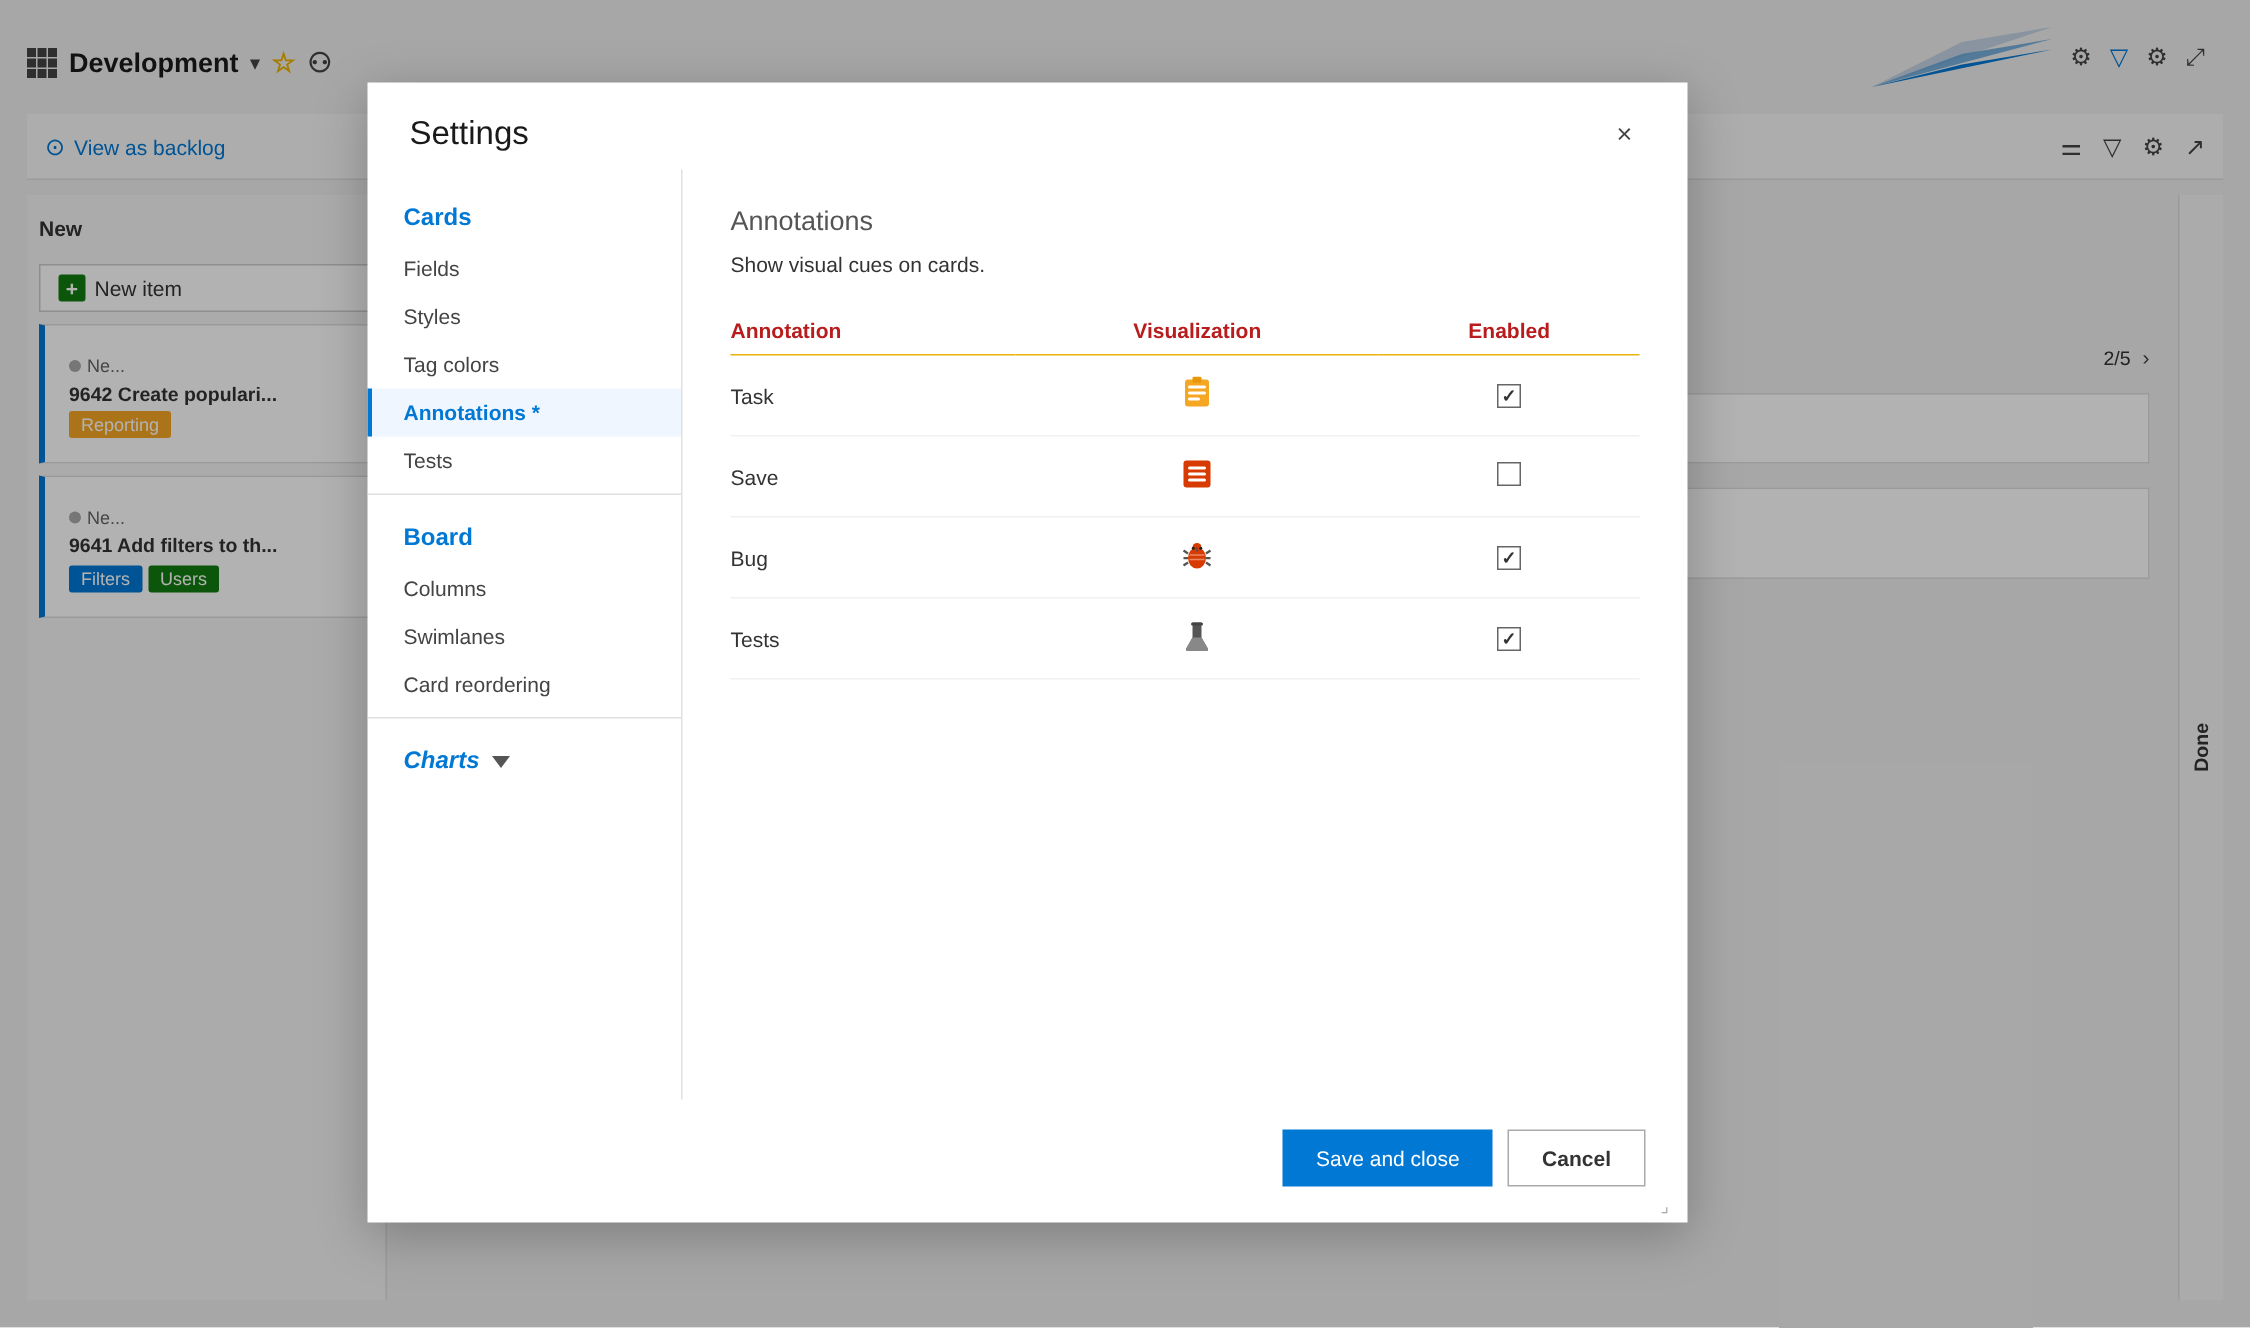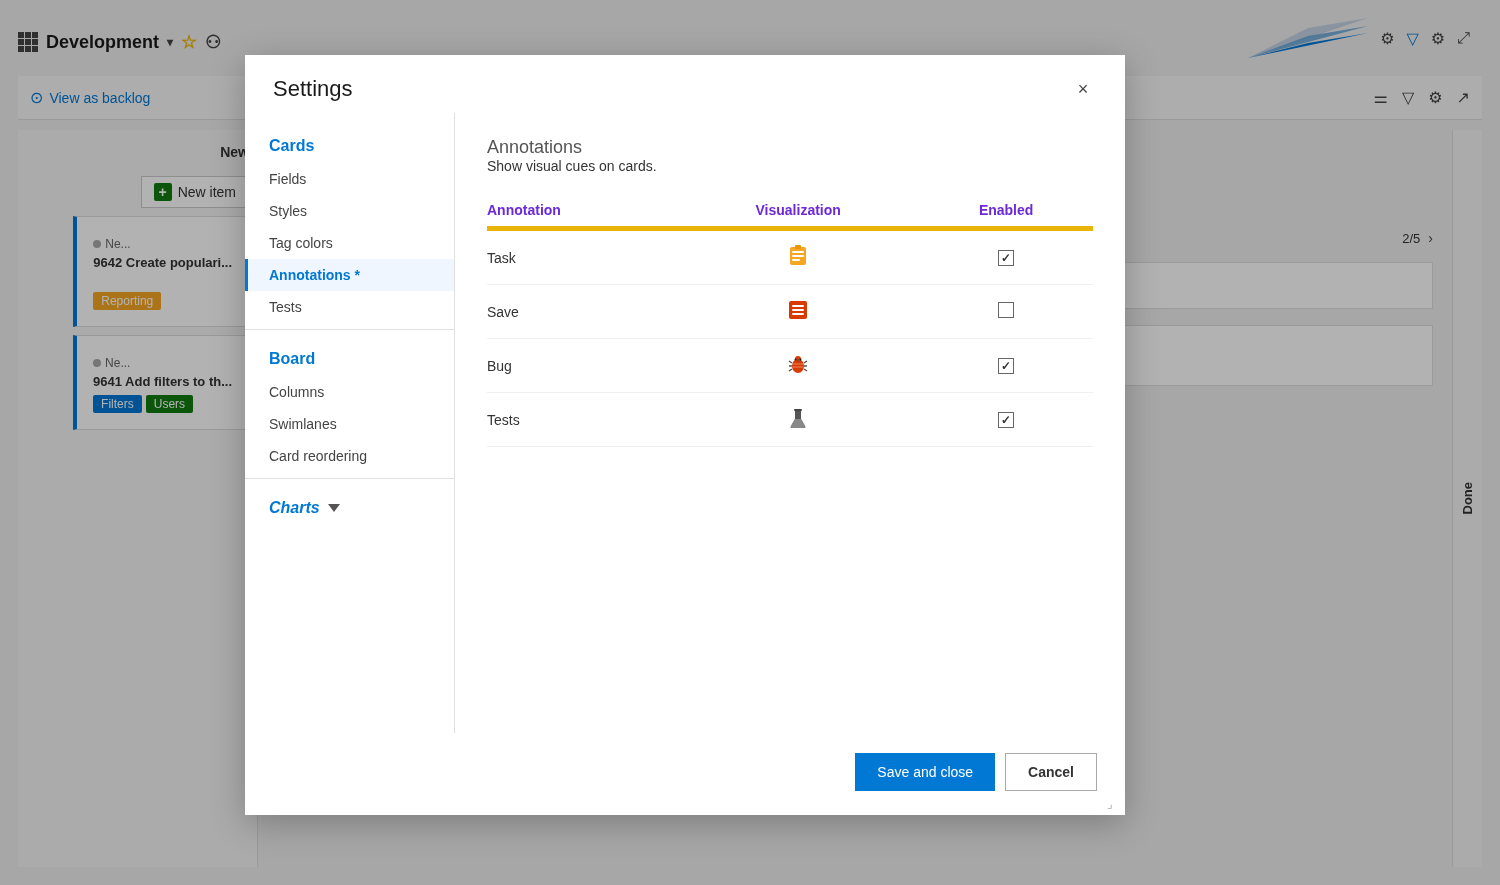--- a/index.html
+++ b/index.html
@@ -94,21 +94,20 @@
 
     
     .board-col {
       flex: 0 0 240px;
       background: #f5f5f5;
       border-right: 1px solid #ddd;
       padding: 10px 8px;
       display: flex;
       flex-direction: column;
       gap: 8px;
-      align-items: flex-end;
     }
     .col-header {
       font-size: 14px;
       font-weight: 600;
       color: #333;
       padding: 4px 0 8px 0;
     }
     .new-item-btn {
       display: flex; align-items: center; gap: 6px;
       background: white;
@@ -289,40 +288,40 @@
 
     
     .modal-content {
       flex: 1;
       padding: 24px 32px;
     }
     .content-section-title {
       font-size: 18px;
       font-weight: 400;
       color: #555;
-      margin-bottom: 0;
+      margin-bottom: 10px;
     }
     .content-desc {
       font-size: 14px;
       color: #333;
       margin-bottom: 20px;
     }
 
     
     .ann-table {
       width: 100%;
       border-collapse: collapse;
     }
     .ann-table th {
       text-align: left;
       padding: 8px 12px;
       font-weight: 600;
       font-size: 14px;
-      color: #6d28d9;
-      border-bottom: 5px solid #eab308;
+      color: #b91c1c;
+      border-bottom: 1px solid #eab308;
     }
     .ann-table td {
       padding: 14px 12px;
       font-size: 14px;
       color: #333;
       border-bottom: 1px solid #f0f0f0;
       vertical-align: middle;
     }
     .ann-table th:first-child, .ann-table td:first-child { padding-left: 0; }
     .ann-table th:nth-child(2), .ann-table td:nth-child(2) {
@@ -446,21 +445,21 @@
       <span class="plus-icon">+</span>
       <span>New item</span>
     </button>
 
     <div class="board-card">
       <div class="card-state">
         <span class="state-dot"></span>
         <span>Ne...</span>
       </div>
       <div class="card-id">9642 Create populari...</div>
-      <div style="margin-top:22px;">
+      <div style="margin-top:4px;">
         <span class="card-tag tag-orange">Reporting</span>
       </div>
     </div>
 
     <div class="board-card">
       <div class="card-state">
         <span class="state-dot"></span>
         <span>Ne...</span>
       </div>
       <div class="card-id">9641 Add filters to th...</div>

